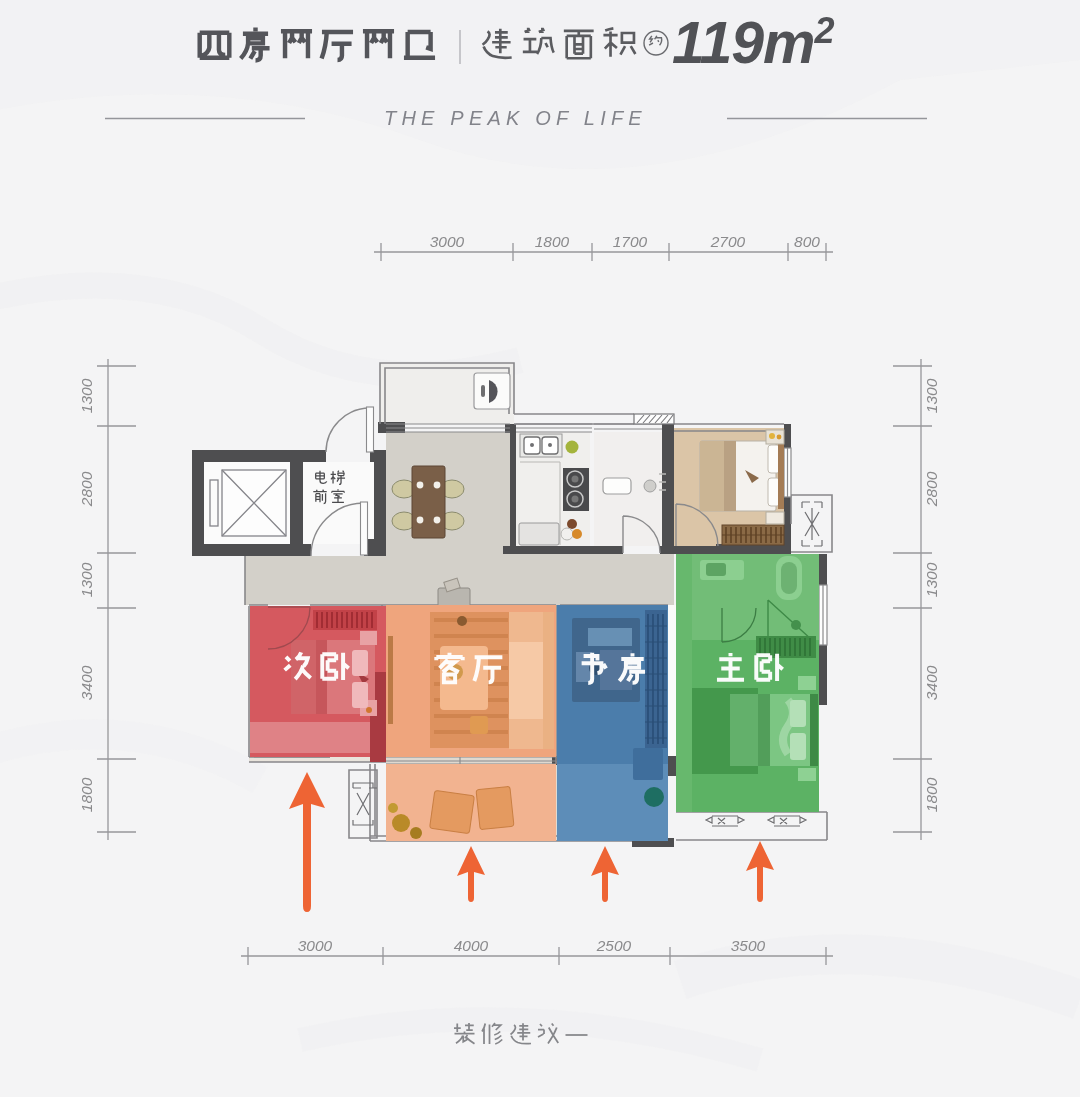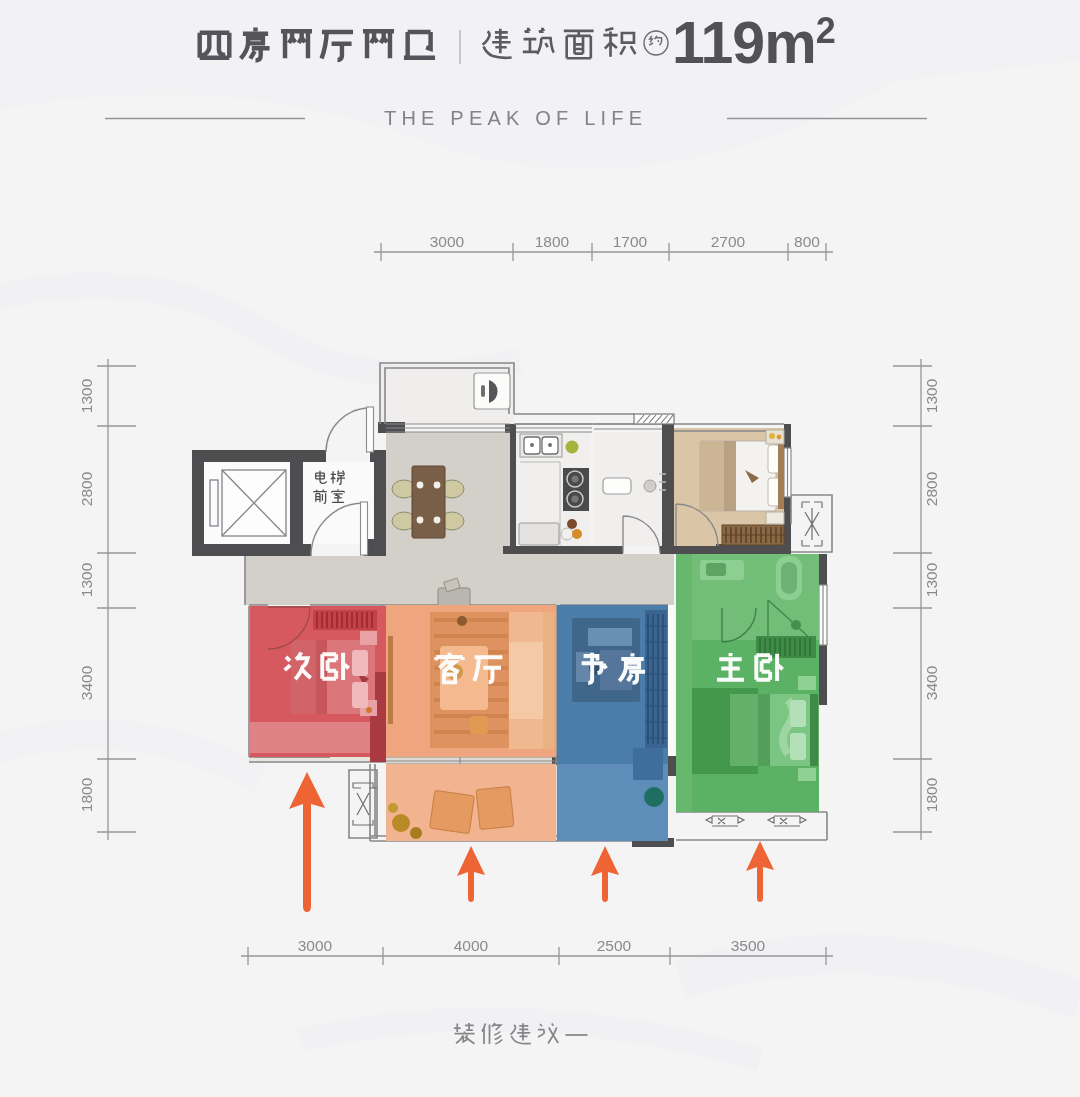--- a/index.html
+++ b/index.html
@@ -1,17 +1,17 @@
 <!DOCTYPE html>
 <html><head>
 <meta charset="utf-8">
 <style>
   html,body{margin:0;padding:0;background:#f4f4f5;}
   #stage{position:relative;width:1080px;height:1097px;overflow:hidden;
-    font-family:"Liberation Sans",sans-serif;}
+    font-family:"Liberation Sans",sans-serif;font-style:italic;}
   svg{display:block}
 </style>
 </head>
 <body>
 <div id="stage">
 <svg width="1080" height="1097" viewBox="0 0 1080 1097" xmlns="http://www.w3.org/2000/svg">
 <defs>
 
 <g id="c_si" fill="none">
           <path d="M10 18H90M10 18V86M90 18V86M10 86H90M36 18V58Q34 74 14 81M62 18V64Q62 78 79 78"></path>

